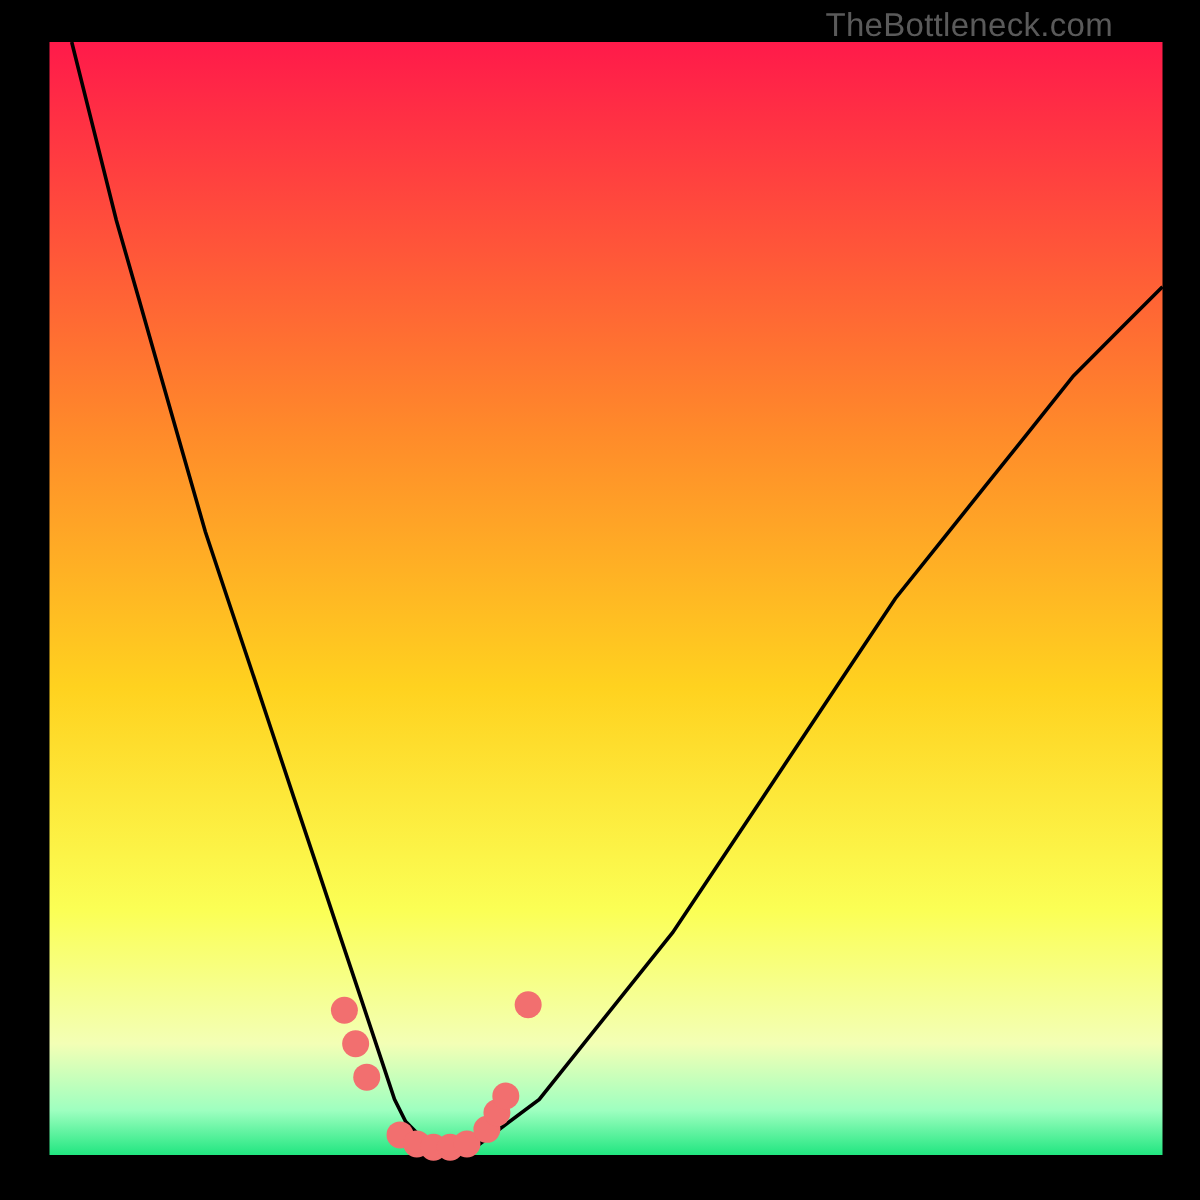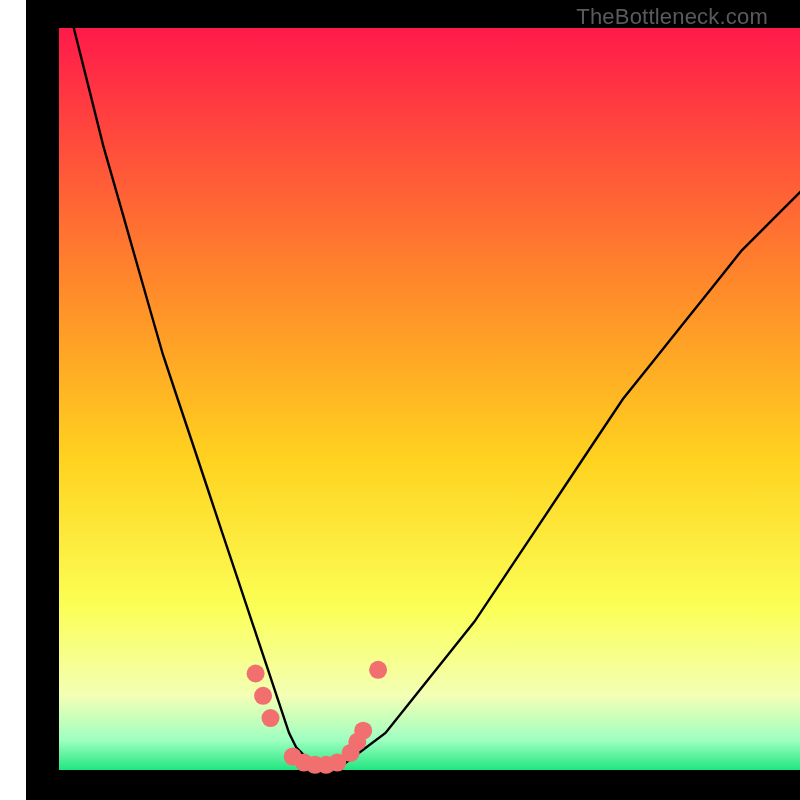--- a/index.html
+++ b/index.html
@@ -8,21 +8,20 @@
     width: 800px;
     height: 800px;
     background: #ffffff;
     font-family: Arial, Helvetica, sans-serif;
     overflow: hidden;
   }
   .canvas-wrap {
     position: relative;
     width: 752px;
     height: 800px;
-    padding-left: 26px;
   }
   svg {
     display: block;
   }
   .watermark {
     position: absolute;
     top: 4px;
     right: 10px;
     font-size: 22px;
     color: #5a5a5a;

